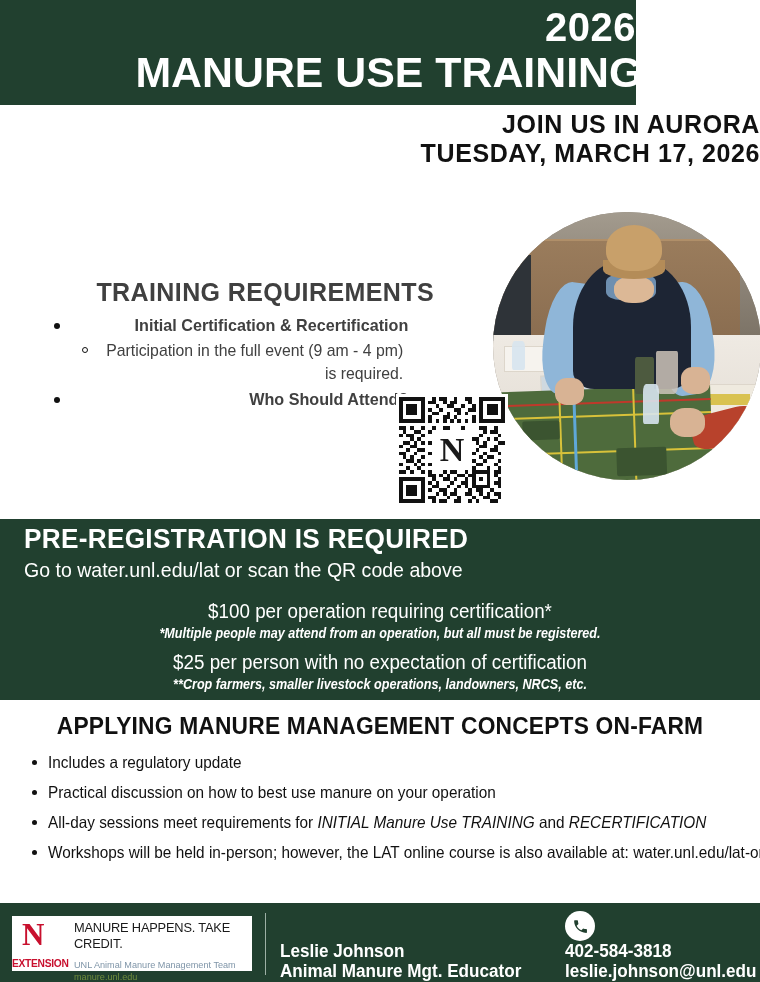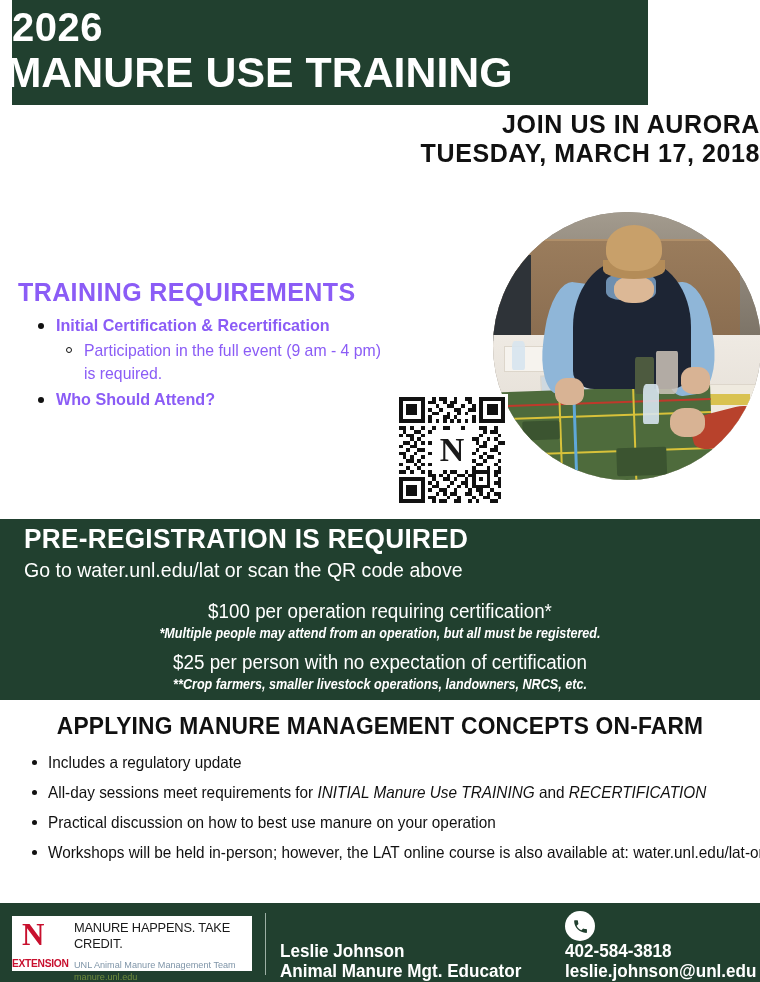--- a/index.html
+++ b/index.html
@@ -14,26 +14,26 @@
     position: relative;
     width: 760px;
     height: 982px;
     background: #ffffff;
     overflow: hidden;
   }
 
   
   .header-band {
     position: absolute;
-    left: 12px; top: 0;
+    left: 0; top: 0;
     width: 636px;
     height: 105px;
     background: #21402f;
     color: #ffffff;
-    text-align: left;
+    text-align: right;
     box-sizing: border-box;
     padding-top: 2px;
   }
   .header-year {
     font-family: "Liberation Sans", sans-serif;
     font-weight: bold;
     font-size: 40px;
     letter-spacing: 0.5px;
     line-height: 44px;
     margin-top: 3px;
@@ -188,23 +188,24 @@
     position: absolute; left: 7%; top: 48%; width: 5%; height: 11%;
     background: rgba(215,228,238,0.9); border-radius: 20% 20% 10% 10%;
   }
   .ph-paper {
     position: absolute; background: #f6f3ee; border: 1px solid #ddd6cb;
   }
 
   
   .req-block {
     position: absolute;
-    left: 18px; top: 277px;
+    left: 34px; top: 277px;
     width: 400px;
-    color: #8b5cf6;
+    color: #404040;
+    text-align: right;
   }
   .req-heading {
     font-family: "Liberation Sans", sans-serif;
     font-weight: bold;
     font-size: 25px;
     letter-spacing: 0.4px;
     line-height: 30px;
     margin-bottom: 4px;
   }
   ul.lvl1 {
@@ -513,21 +514,21 @@
 
 <div id="flyer">
 
   <div class="header-band">
     <div class="header-year">2026</div>
     <div class="header-title">MANURE USE TRAINING</div>
   </div>
 
   <div class="event-info">
     <div class="event-line-strong">JOIN US IN AURORA</div>
-    <div class="event-line-strong">TUESDAY, MARCH 17, 2018</div>
+    <div class="event-line-strong">TUESDAY, MARCH 17, 2026</div>
   </div>
 
   <div class="photo-circle">
     <div class="ph-wallback"></div>
     <div class="ph-wallboard"></div>
     <div class="ph-shelf"></div>
     <div class="ph-table"></div>
 
     <div class="ph-paper" style="left:4%;top:50%;width:22%;height:9%;"></div>
     <div class="ph-paper" style="left:18%;top:60%;width:38%;height:12%;background:#cfd9e0;transform:rotate(-3deg);"></div>
@@ -824,27 +825,27 @@
     <ul class="apply-list">
       <li>
         <span class="ad-dot"></span>
         <span class="apply-text">
           <span>Includes a regulatory update</span><i></i><span></span><i></i>
         </span>
       </li>
       <li>
         <span class="ad-dot"></span>
         <span class="apply-text">
-          <span>All-day sessions meet requirements for </span><i>INITIAL Manure Use TRAINING</i><span> and </span><i>RECERTIFICATION</i>
+          <span>Practical discussion on how to best use manure on your operation</span><i></i><span></span><i></i>
         </span>
       </li>
       <li>
         <span class="ad-dot"></span>
         <span class="apply-text">
-          <span>Practical discussion on how to best use manure on your operation</span><i></i><span></span><i></i>
+          <span>All-day sessions meet requirements for </span><i>INITIAL Manure Use TRAINING</i><span> and </span><i>RECERTIFICATION</i>
         </span>
       </li>
       <li>
         <span class="ad-dot"></span>
         <span class="apply-text">
           <span>Workshops will be held in-person; however, the LAT online course is also available at: water.unl.edu/lat-online</span><i></i><span></span><i></i>
         </span>
       </li>
     </ul>
   </div>

